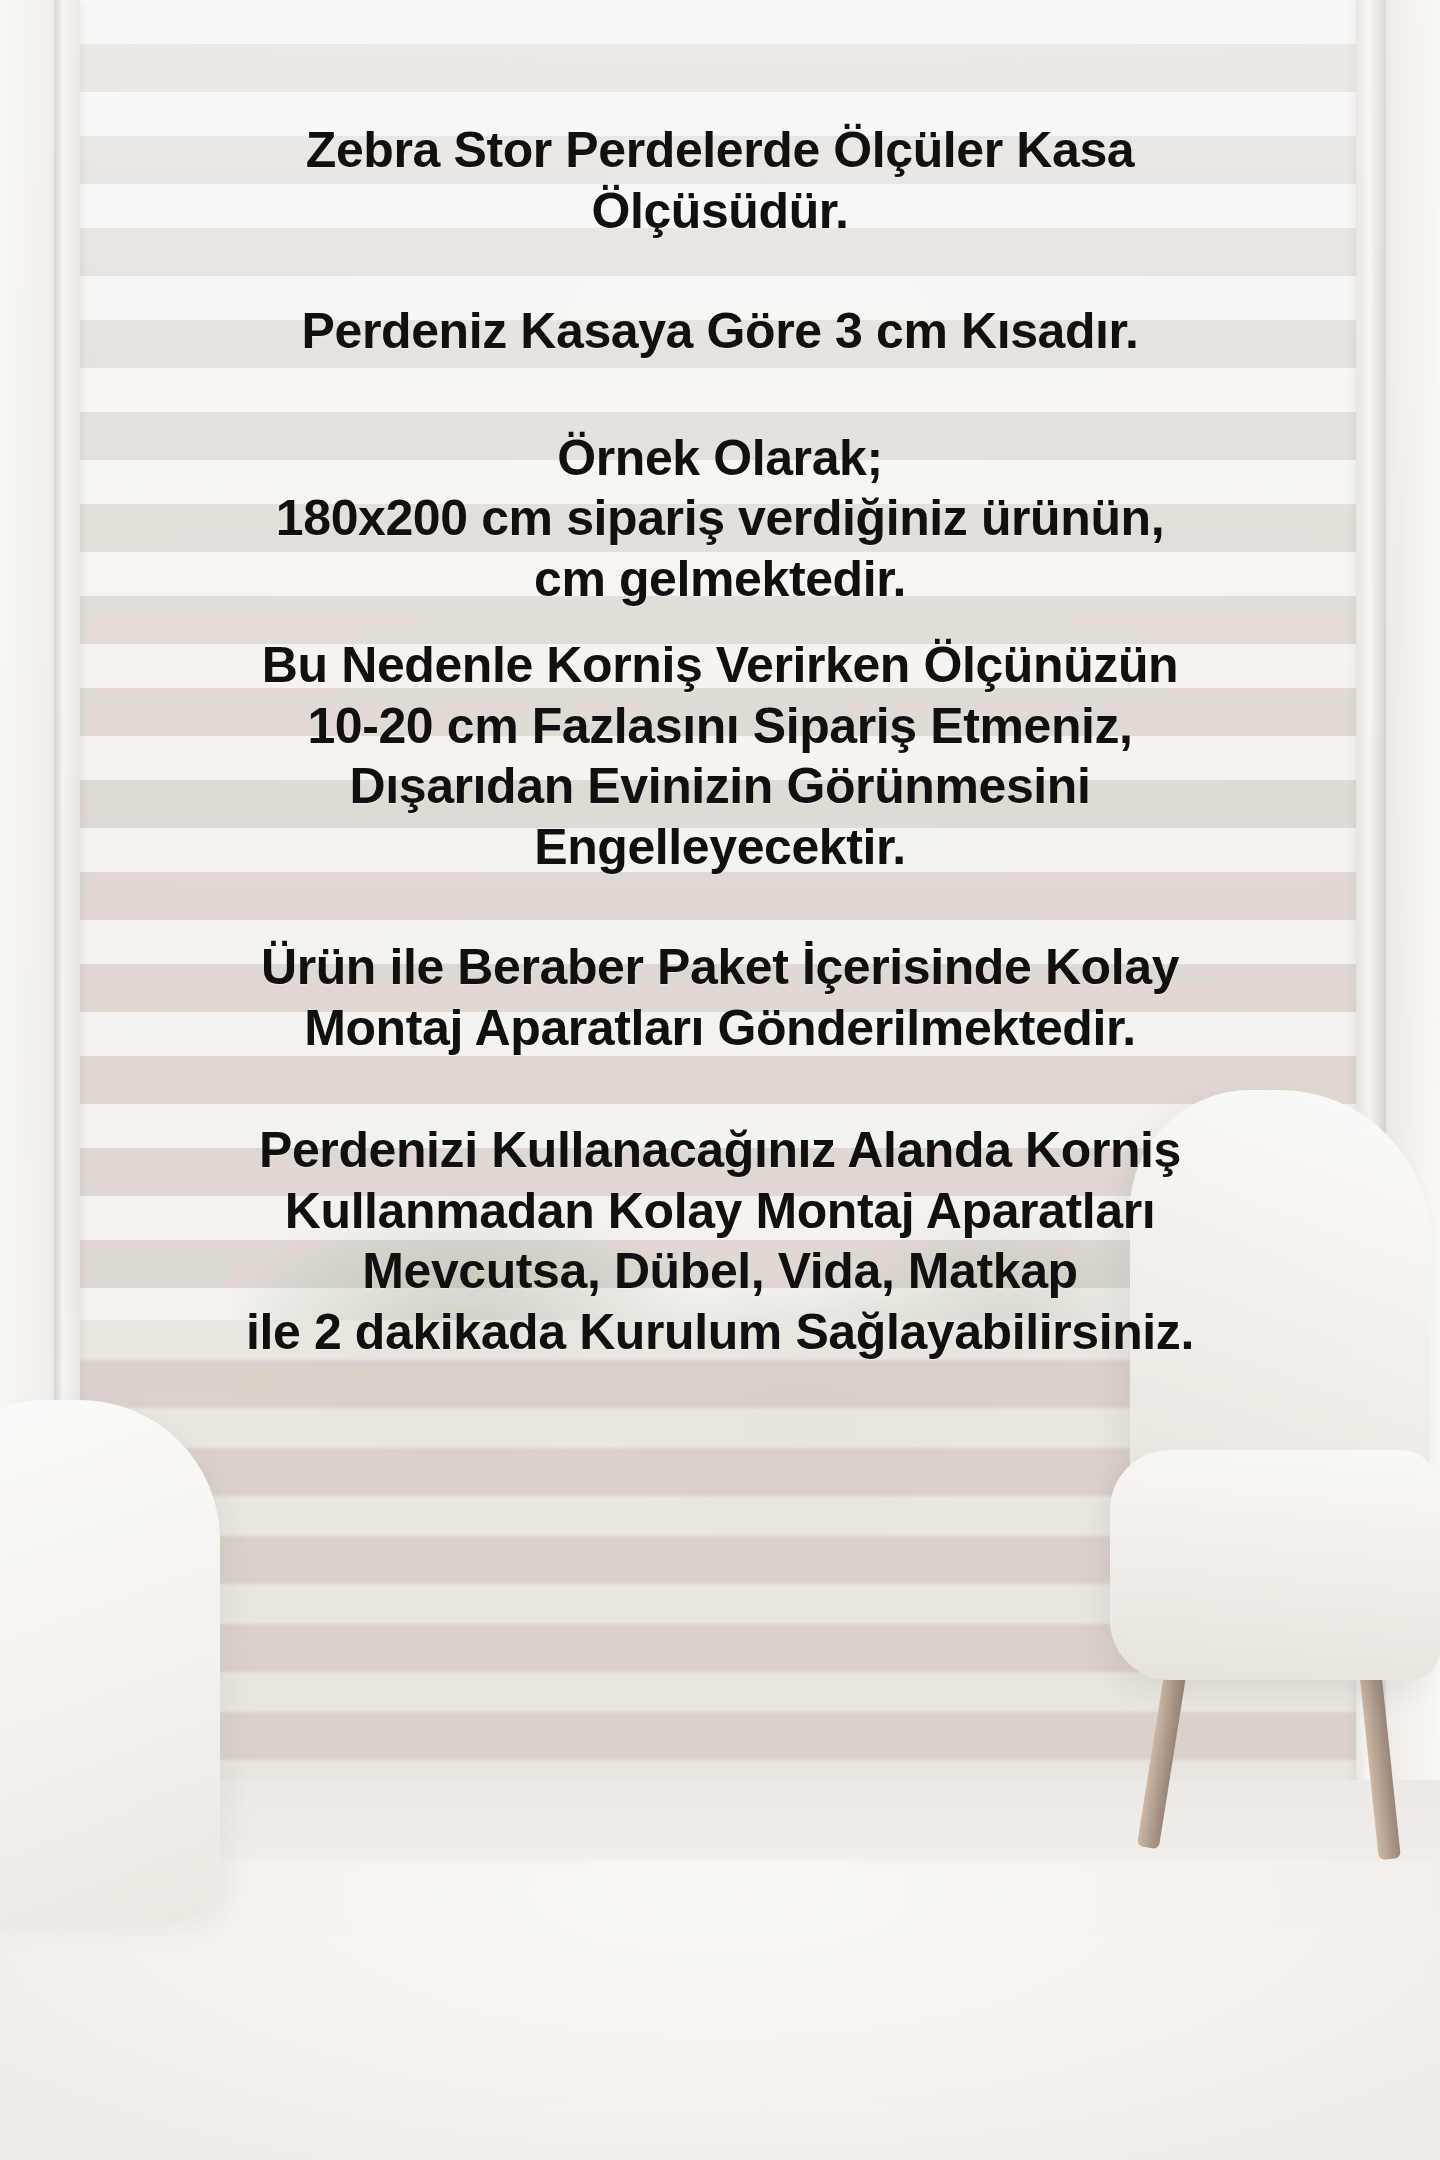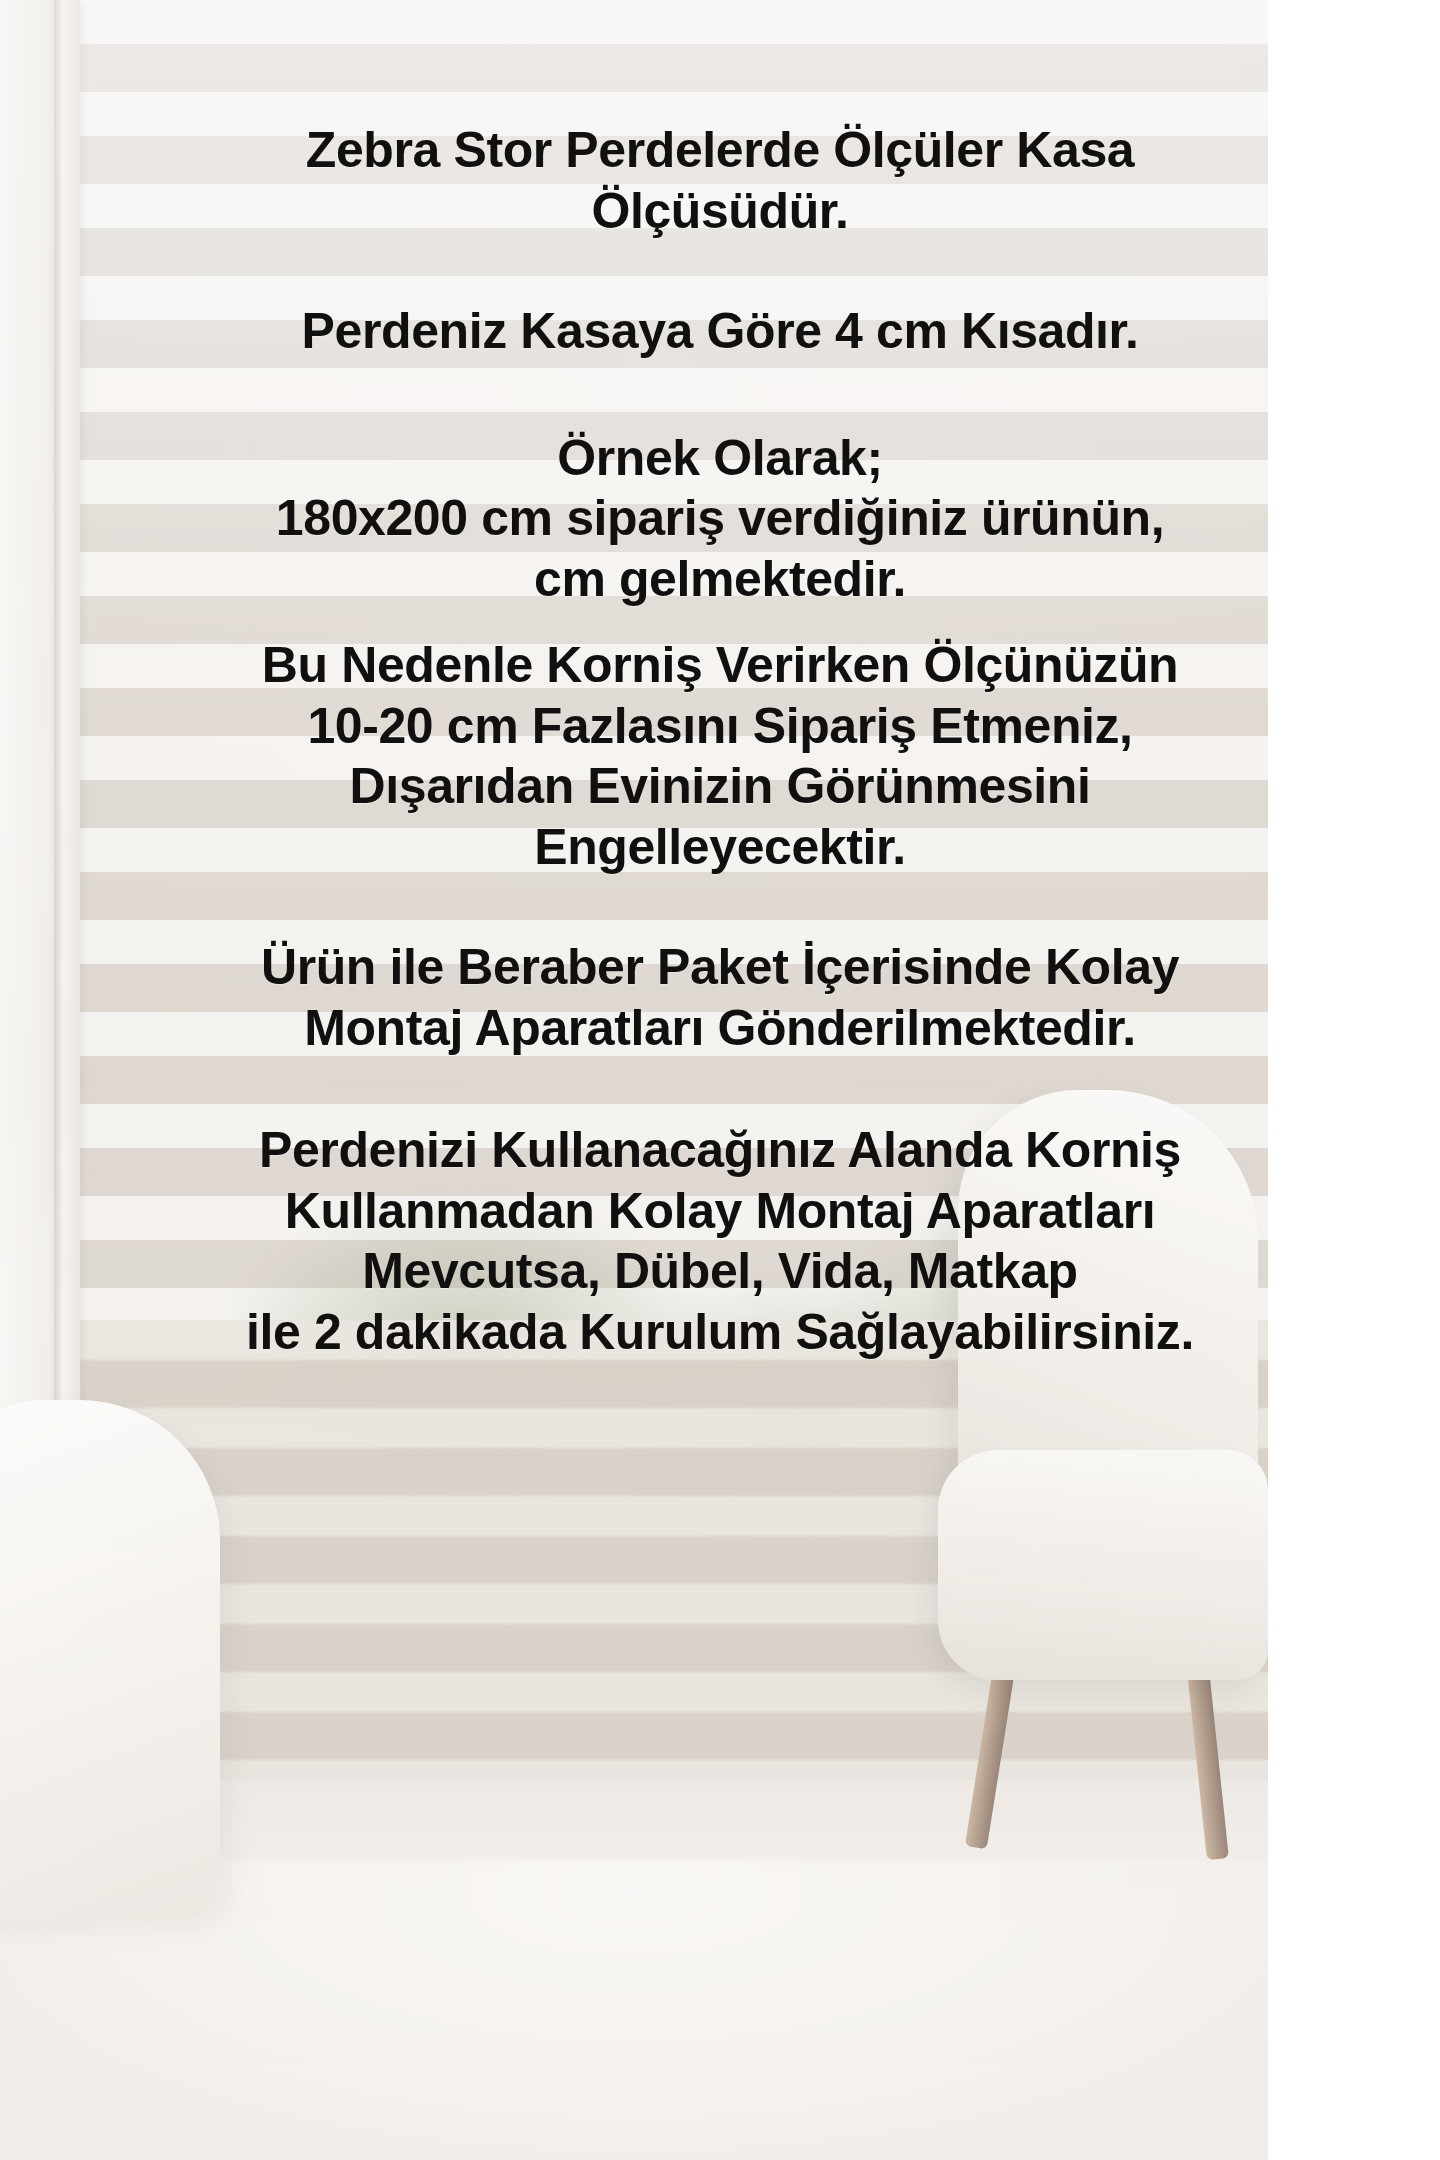--- a/index.html
+++ b/index.html
@@ -10,21 +10,21 @@
   body {
     width: 1440px;
     height: 2160px;
     background: #ffffff;
     font-family: "Liberation Sans", sans-serif;
     overflow: hidden;
   }
 
   .poster {
     position: relative;
-    width: 1268px;
+    width: 1440px;
     height: 2160px;
     overflow: hidden;
     background: #ef4444;
   }
 
   
   .bg {
     position: absolute;
     inset: 0;
     background:
@@ -268,21 +268,21 @@
   <div class="wash"></div>
 
   <div class="content">
 
     <p class="para p1">
       <span class="line">Zebra Stor Perdelerde Ölçüler Kasa</span>
       <span class="line">Ölçüsüdür.</span>
     </p>
 
     <p class="para p2">
-      <span class="line">Perdeniz Kasaya Göre 4 cm Kısadır.</span>
+      <span class="line">Perdeniz Kasaya Göre 3 cm Kısadır.</span>
     </p>
 
     <p class="para p3">
       <span class="line">Örnek Olarak;</span>
       <span class="line">180x200 cm sipariş verdiğiniz ürünün,</span>
       <span class="line">cm gelmektedir.</span>
     </p>
 
     <p class="para p4">
       <span class="line">Bu Nedenle Korniş Verirken Ölçünüzün</span>

